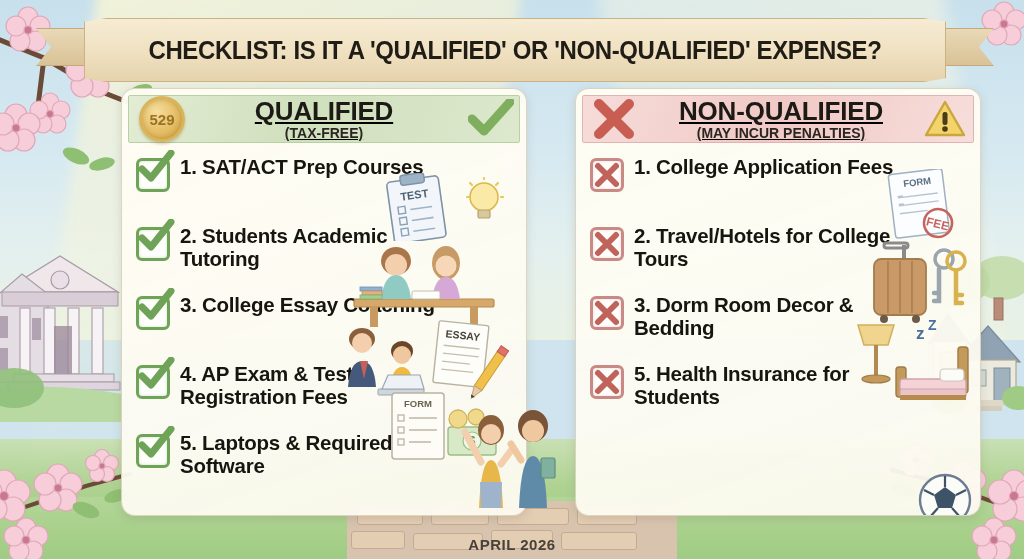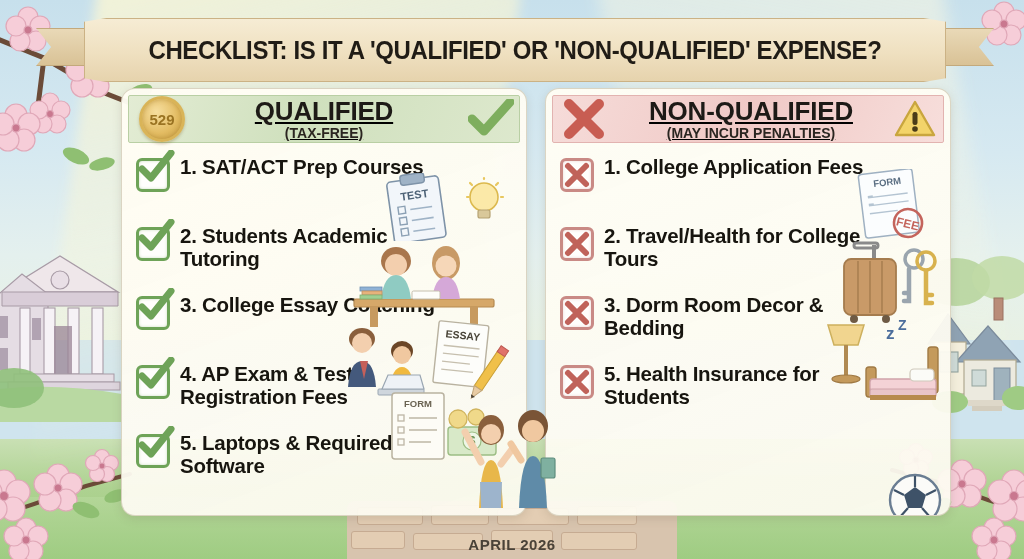--- a/index.html
+++ b/index.html
@@ -78,21 +78,21 @@
   
   .col {
     position:absolute; top:88px; width:406px; height:428px;
     border-radius:14px;
     background: linear-gradient(160deg, rgba(255,253,244,.97), rgba(252,250,240,.94));
     border:1.5px solid rgba(190,180,155,.55);
     box-shadow:0 3px 10px rgba(110,100,75,.18);
     overflow:hidden;
   }
   #col-qualified { left:121px; }
-  #col-nonqualified { left:545px; }
+  #col-nonqualified { left:575px; }
 
   .col-head {
     position:relative; height:48px; margin:6px 6px 0 6px;
     border-radius:2px; display:flex; align-items:center;
     border:1px solid rgba(160,160,130,.4);
   }
   #head-qualified {
     background: linear-gradient(110deg,#e3ecd4 0%, #cfe0bd 45%, #dde8cd 100%);
     border-color:#b9cfa4;
   }
@@ -633,21 +633,21 @@
       </div>
     </div>
     <div class="row">
       <div class="box no">
         <svg width="28" height="28" viewBox="0 0 28 28" style="position:absolute;left:0;top:0;">
           <path d="M5 5 L23 23 M23 5 L5 23" stroke="#c0635a" stroke-width="6" stroke-linecap="round"></path>
         </svg>
       </div>
       <div class="row-text">
         <span>2. </span>
-        <span>Travel/Health for College Tours</span>
+        <span>Travel/Hotels for College Tours</span>
       </div>
     </div>
     <div class="row">
       <div class="box no">
         <svg width="28" height="28" viewBox="0 0 28 28" style="position:absolute;left:0;top:0;">
           <path d="M5 5 L23 23 M23 5 L5 23" stroke="#c0635a" stroke-width="6" stroke-linecap="round"></path>
         </svg>
       </div>
       <div class="row-text">
         <span>3. </span>

